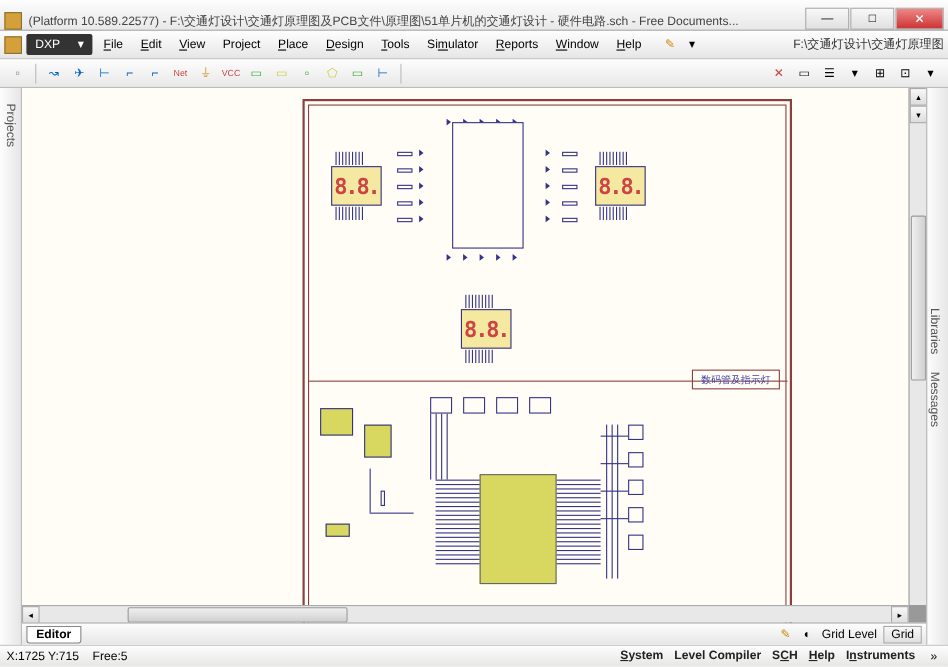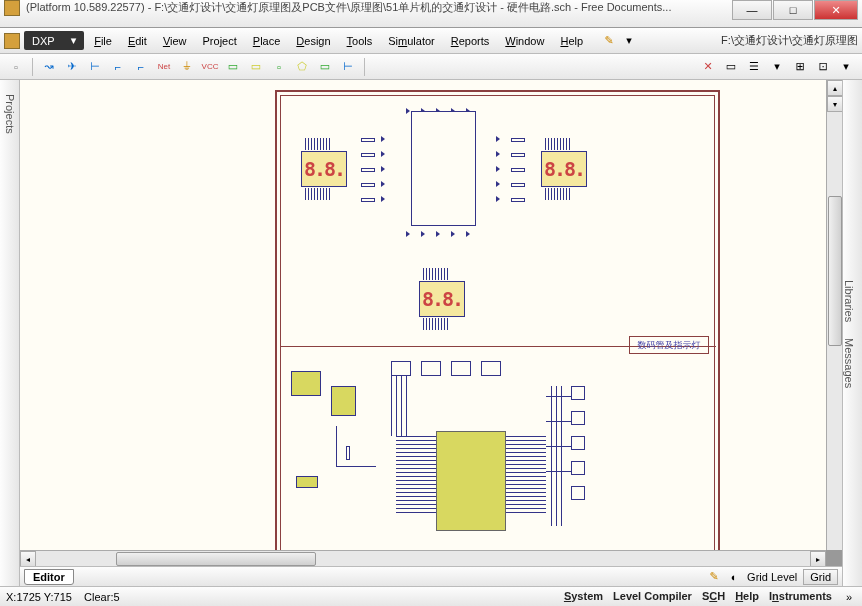--- a/index.html
+++ b/index.html
@@ -1,17 +1,17 @@
 <!DOCTYPE html>
 <html><head>
 <meta charset="utf-8">
 <style>
 * { box-sizing: border-box; margin: 0; padding: 0; font-family: Tahoma, sans-serif; font-size: 11px; }
 body { width: 862px; height: 606px; overflow: hidden; background: #f0f0f0; display: flex; flex-direction: column; }
-.titlebar { height: 28px; background: linear-gradient(#fdfdfd,#e8e8e8); display: flex; align-items: flex-start; padding: 0 4px; border-bottom: 1px solid #999; }
+.titlebar { height: 28px; background: linear-gradient(#fdfdfd,#e8e8e8); display: flex; align-items: flex-end; padding: 0 4px; border-bottom: 1px solid #999; }
 .titlebar-icon { width: 16px; height: 16px; background: #d4a03c; border: 1px solid #8b6f2e; margin-right: 6px; }
 .titlebar-text { flex: 1; color: #444; white-space: nowrap; overflow: hidden; }
 .winbtns { display: flex; gap: 1px; }
 .winbtn { width: 40px; height: 20px; display: flex; align-items: center; justify-content: center; border: 1px solid #aaa; background: linear-gradient(#f8f8f8,#e0e0e0); }
 .winbtn.close { background: linear-gradient(#e88,#c33); color: #fff; width: 44px; }
 .menubar { height: 26px; background: linear-gradient(#fefefe,#e6e6e6); display: flex; align-items: center; padding: 0 4px; border-bottom: 1px solid #bbb; gap: 4px; }
 .dxp-btn { background: #333; color: #fff; padding: 3px 8px; border-radius: 2px; display: flex; align-items: center; gap: 16px; }
 .dxp-logo { width: 16px; height: 16px; background: #d4a03c; border: 1px solid #8b6f2e; }
 .menu-item { padding: 4px 6px; cursor: pointer; }
 .menu-item u { text-decoration: underline; }
@@ -443,21 +443,21 @@
   <div class="side-tab right right-tabs">
     <div class="side-label">Libraries</div>
     <div class="side-label">Messages</div>
   </div>
 </div>
 
 <div class="statusbar">
   <div class="status-left">
     <span>X:1725 Y:715</span>
     &nbsp;&nbsp;
-    <span>Clear:5</span>
+    <span>Free:5</span>
   </div>
   <div class="status-right">
     <span class="status-link"><u>S</u>ystem</span>
     <span class="status-link">Level Compiler</span>
     <span class="status-link">S<u>C</u>H</span>
     <span class="status-link"><u>H</u>elp</span>
     <span class="status-link">I<u>n</u>struments</span>
     <span class="small-icon">»</span>
   </div>
 </div>

